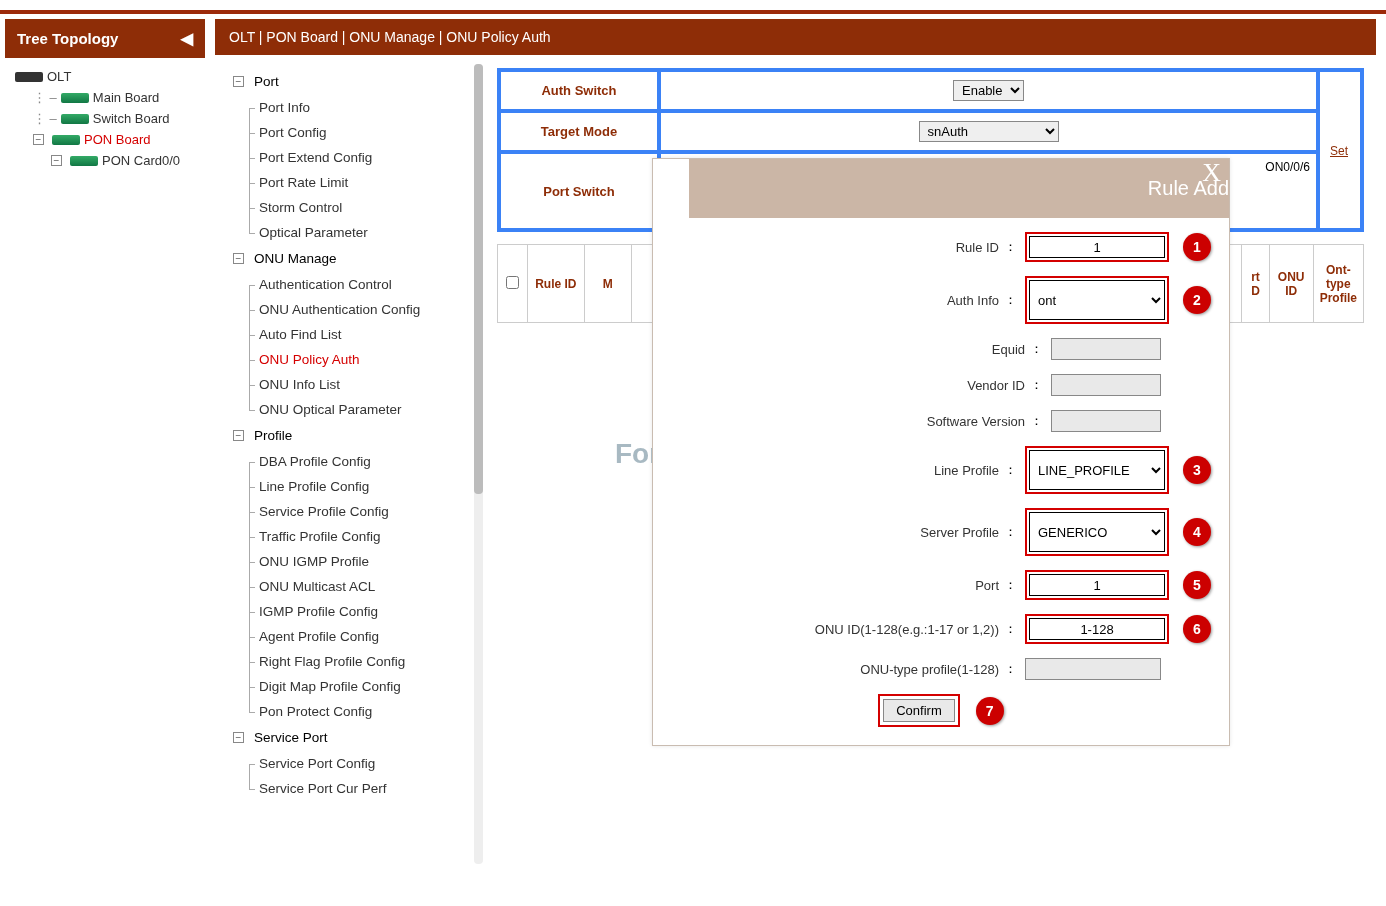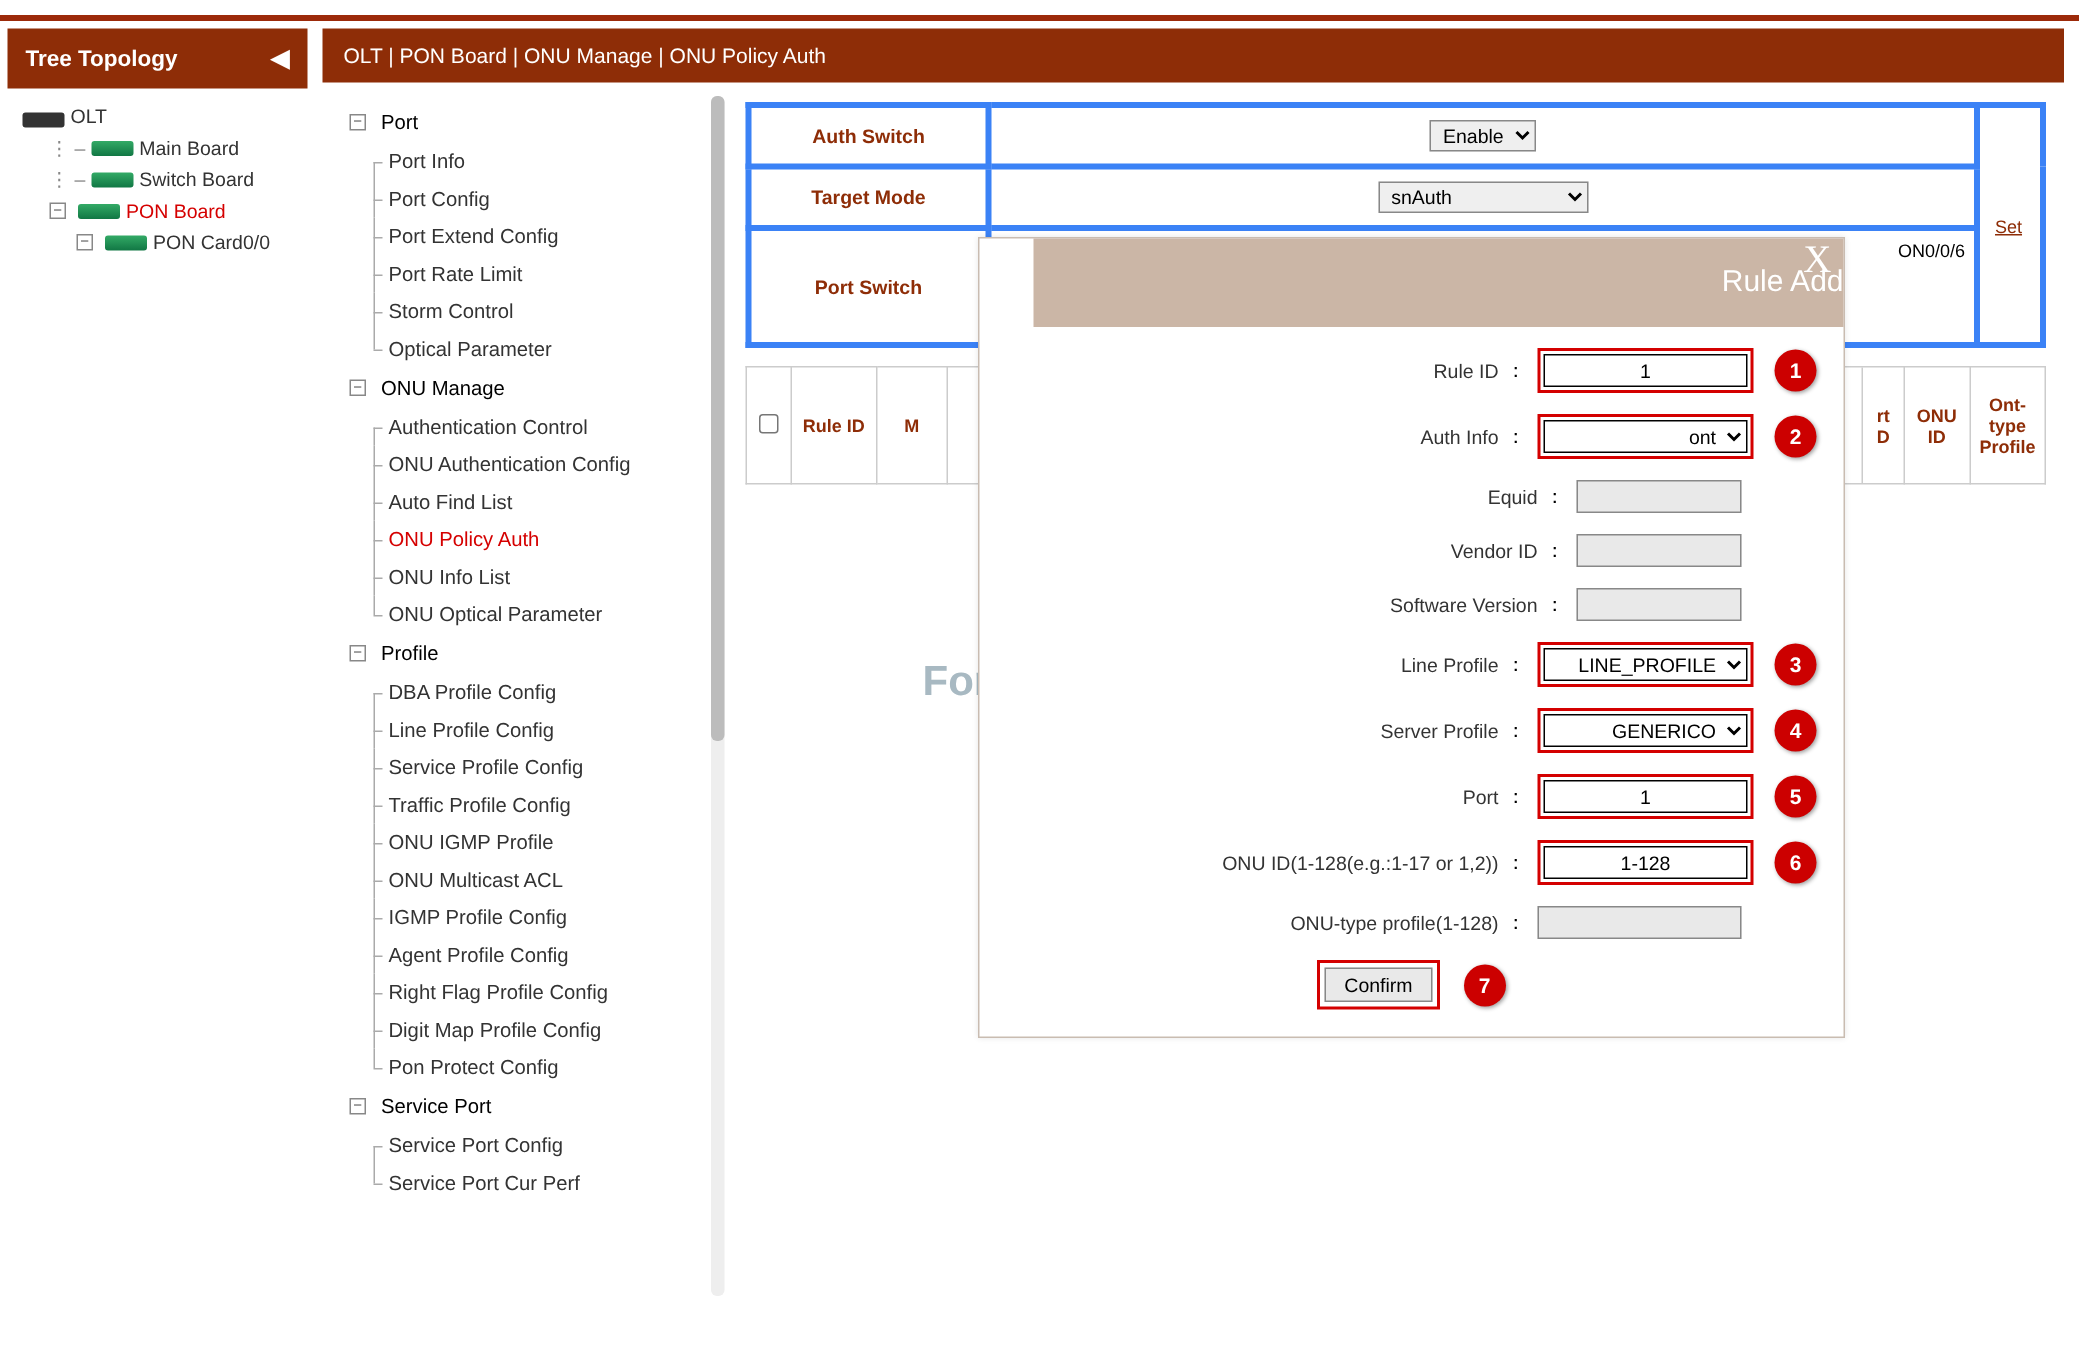--- a/index.html
+++ b/index.html
@@ -10,21 +10,21 @@
 
 
 .layout { display: flex; gap: 10px; padding: 5px 10px 0 5px; }
 
 
 .sidebar-left { width: 200px; }
 .sidebar-header { background: #8e2d07; color: #fff; padding: 10px 12px; font-weight: bold; display: flex; justify-content: space-between; align-items: center; font-size: 15px; gap: 24px; }
 .sidebar-header .arrow { color: #fff; font-size: 16px; }
 .tree-root { padding: 8px 4px; font-size: 13px; }
 .tree-item { padding: 3px 0; display:flex; align-items:center; gap:4px; }
-.tree-item.level1 { padding-left: 6px; align-items: flex-end; }
+.tree-item.level1 { padding-left: 6px; }
 .tree-item.level2 { padding-left: 24px; }
 .tree-item.level3 { padding-left: 42px; }
 .tree-item.active a { color: #d50000; }
 .tree-dash { color: #888; }
 .expand-box { display:inline-block; width:11px; height:11px; border:1px solid #888; text-align:center; line-height:9px; font-size:10px; color:#555; margin-right:4px; flex-shrink:0;}
 .board-icon { display:inline-block; width:28px; height:10px; border-radius:2px; flex-shrink:0;}
 .board-green { background: linear-gradient(#3a6, #174);}
 .board-black { background: #333;}
 .tree-item a { text-decoration:none; color:#333; }
 
@@ -68,21 +68,21 @@
 
 .modal { position: absolute; top: 158px; left: 652px; width: 578px; background: #fff; border: 1px solid #c9bcb1; box-shadow: 0 0 4px rgba(0,0,0,0.1);}
 .modal-header { background: #cbb6a6; color: #fff; text-align:right; position:relative; padding: 18px 0; font-size: 20px; font-family: "Times New Roman", serif; margin-left: 36px;}
 .modal-close { position:absolute; right:8px; top:-1px; color:#fff; font-size: 26px; font-family: "Times New Roman", serif; cursor:pointer;}
 .modal-body { padding: 14px 18px 18px;}
 .form-row { display:flex; align-items:center; justify-content:flex-end; gap:4px; margin-bottom: 14px; font-size:13px;}
 .form-row label { color:#333; }
 .form-row .colon { margin: 0 4px 0 1px;}
 .form-row .field { width: 136px; }
 .form-row input.field { height:22px; text-align:center; background:#e9e9e9;}
-.form-row select.field { height:22px;text-align:right;}
+.form-row select.field { height:40px;}
 .form-row .spacer { width: 46px;}
 .form-row.highlighted .field { border: 1px solid #000; background:#fff; }
 .form-row .highlight-wrap { padding:2px; border:2px solid #d40000; display:inline-flex;}
 .form-row .callout { width: 28px; height: 28px; border-radius:50%; background:#cc0000; color:#fff; display:inline-flex; align-items:center; justify-content:center; font-weight:bold; font-size:14px; margin-left:10px; box-shadow: 1px 1px 3px rgba(0,0,0,0.4);}
 .modal-footer { display:flex; justify-content:center; gap:10px; align-items:center; margin-top:6px;}
 .modal-footer .highlight-wrap { padding:3px; border:2px solid #d40000;}
 .modal-footer button { padding: 3px 12px; font-size:13px; background:#e9e9e9; border:1px solid #888; cursor:pointer;}
 .modal-footer .callout { width: 28px; height: 28px; border-radius:50%; background:#cc0000; color:#fff; display:inline-flex; align-items:center; justify-content:center; font-weight:bold; font-size:14px; margin-left:6px; box-shadow: 1px 1px 3px rgba(0,0,0,0.4);}
 
 

